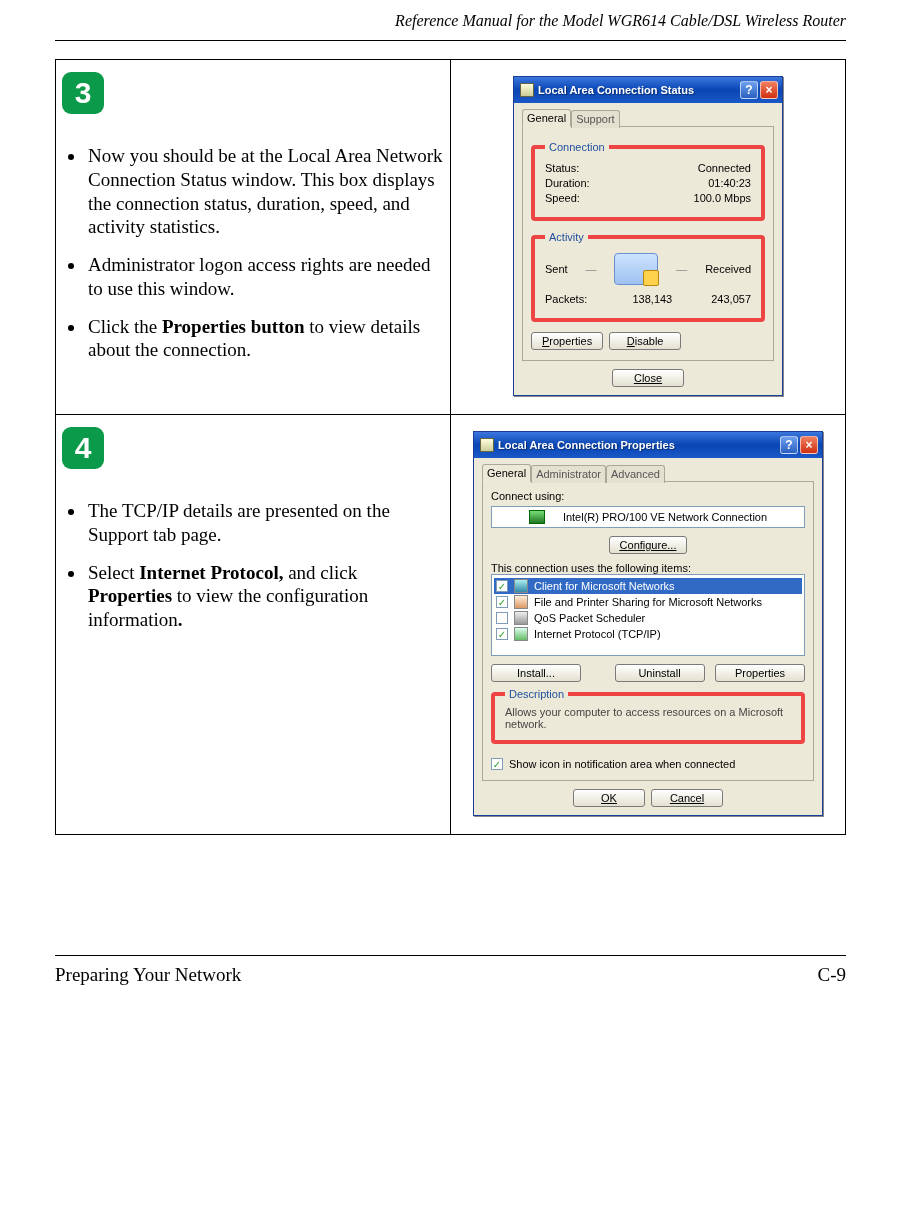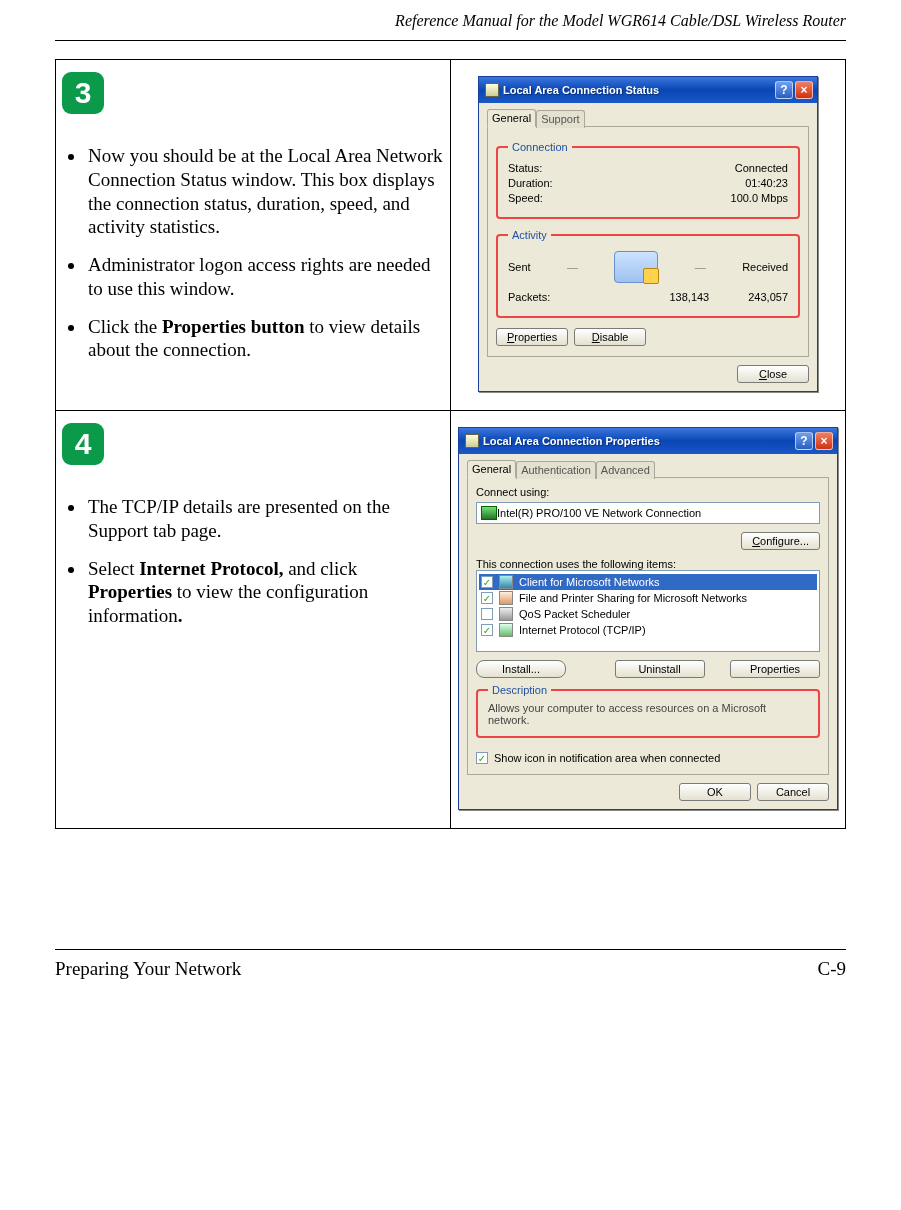--- a/index.html
+++ b/index.html
@@ -101,54 +101,54 @@
     position:relative;
   }
   .xp-tab.inactive { background:#e4e1d0; color:#555; top:1px;}
   .xp-tab.active { background:#ece9d8; border-bottom:1px solid #ece9d8; }
   .xp-tabpage {
     border:1px solid #aca899;
     background:#ece9d8;
     padding:8px 8px 10px 8px;
   }
   fieldset.xp {
-    border:2px solid #ef4444;
+    border:4px solid #ef4444;
     border-radius:4px;
     padding:6px 10px 10px 10px;
     margin:6px 0 10px 0;
   }
   fieldset.xp legend { color:#2050a0; padding:0 4px; font-size:11px;}
   .kv { display:flex; justify-content:space-between; margin:3px 0;}
   .xp-btn {
     display:inline-block;
     min-width:72px;
     padding:2px 10px;
     border:1px solid #7a7a7a;
     background:linear-gradient(to bottom,#fff,#e4e1d0);
     border-radius:3px;
     font: 11px Tahoma, Arial, sans-serif;
     text-align:center;
   }
   .underline-first::first-letter { text-decoration: underline; }
   .btn-row{ display:flex; gap:6px; align-items:center;}
-  .btn-row-right{ display:flex; gap:6px; justify-content:flex-end; margin-top:8px;}
+  .btn-row-right{ display:flex; gap:6px; justify-content:center; margin-top:8px;text-decoration:underline;}
   .listbox{
     border:1px solid #7f9db9; background:#fff; padding:3px 2px; height:82px; overflow:hidden;
   }
   .list-item{ display:flex; align-items:center; gap:6px; padding:1px 2px; font-size:11px;}
   .chk{ width:12px;height:12px; border:1px solid #7f9db9;background:#fff; display:inline-flex;align-items:center;justify-content:center;font-size:10px;color:#29a329;}
   .chk.unchecked{ color:transparent;}
   .mini-icon{ width:14px;height:14px; display:inline-block; border:1px solid #888;}
   .mi-net{ background:linear-gradient(to bottom,#aee,#38a);}
   .mi-share{ background:linear-gradient(to bottom,#fed,#d96);}
   .mi-qos{ background:linear-gradient(to bottom,#eee,#999);}
   .mi-tcp{ background:linear-gradient(to bottom,#dfe,#6b6);}
   .selected-item{ background:#316ac5; color:#fff;}
   .adapter-box{
-    border:1px solid #7f9db9;background:#fff;padding:3px 4px;display:flex;align-items:center;gap:0;margin:4px 0 8px 0;
+    border:1px solid #7f9db9;background:#fff;padding:3px 4px;display:flex;align-items:center;gap:18px;margin:4px 0 8px 0;justify-content:center;
   }
   .nic-icon{width:16px;height:14px;background:linear-gradient(to bottom,#7d7,#272);border:1px solid #060;}
   .activity-row{ display:flex; align-items:center; justify-content:space-between; margin:4px 0 8px 0;}
   .act-icon{
     width:44px;height:32px;
     background:linear-gradient(to bottom,#cde3ff,#9fc1f0);
     border:1px solid #6a8fcf;border-radius:4px;position:relative;
   }
   .act-icon::after{
     content:""; position:absolute; right:-2px;bottom:-2px;width:14px;height:14px;
@@ -178,21 +178,21 @@
         <ul class="bullets">
           <li>Now you should be at the Local Area Network Connection Status window. This box displays the connection status, duration, speed, and activity statistics.</li>
           <li>Administrator logon access rights are needed to use this window.</li>
           <li>
             <span>Click the </span><span class="bold">Properties button</span><span> to view details about the connection.</span>
           </li>
         </ul>
       </td>
       <td class="right-col">
         
-        <div class="xp-dialog" style="width:340px;">
+        <div class="xp-dialog" style="width:270px;">
           <div class="xp-titlebar">
             <span class="xp-title-icon"></span>
             <span class="xp-title-text">Local Area Connection Status</span>
             <span class="xp-title-btns">
               <span class="xp-title-btn xp-help">?</span>
               <span class="xp-title-btn xp-close">×</span>
             </span>
           </div>
           <div class="xp-body">
             <div class="xp-tabs">
@@ -250,33 +250,33 @@
         <div class="step-badge">4</div>
         <ul class="bullets">
           <li>The TCP/IP details are presented on the Support tab page.</li>
           <li>
             <span>Select </span><span class="bold">Internet Protocol,</span><span> and click </span><span class="bold">Properties</span><span> to view the configuration information</span><span class="bold">.</span>
           </li>
         </ul>
       </td>
       <td class="right-col">
         
-        <div class="xp-dialog" style="width:380px;">
+        <div class="xp-dialog" style="width:350px;">
           <div class="xp-titlebar">
             <span class="xp-title-icon"></span>
             <span class="xp-title-text">Local Area Connection Properties</span>
             <span class="xp-title-btns">
               <span class="xp-title-btn xp-help">?</span>
               <span class="xp-title-btn xp-close">×</span>
             </span>
           </div>
           <div class="xp-body">
             <div class="xp-tabs">
               <div class="xp-tab active">General</div>
-              <div class="xp-tab inactive">Authentication</div>
+              <div class="xp-tab inactive">Administrator</div>
               <div class="xp-tab inactive">Advanced</div>
             </div>
             <div class="xp-tabpage">
               <div>Connect using:</div>
               <div class="adapter-box">
                 <span class="nic-icon"></span>
                 <span>Intel(R) PRO/100 VE Network Connection</span>
               </div>
               <div class="btn-row-right" style="margin-top:0;">
                 <span class="xp-btn underline-first">Configure...</span>
@@ -298,21 +298,21 @@
                   <span class="mini-icon mi-qos"></span>
                   <span>QoS Packet Scheduler</span>
                 </div>
                 <div class="list-item">
                   <span class="chk">✓</span>
                   <span class="mini-icon mi-tcp"></span>
                   <span>Internet Protocol (TCP/IP)</span>
                 </div>
               </div>
               <div class="btn-row" style="margin-top:8px; justify-content:space-between;">
-                <span class="xp-btn" style="min-width:90px;border-radius:8px;">Install...</span>
+                <span class="xp-btn" style="min-width:90px;">Install...</span>
                 <span class="xp-btn" style="min-width:90px;margin-left:23px;">Uninstall</span>
                 <span class="xp-btn" style="min-width:90px;">Properties</span>
               </div>
               <fieldset class="xp">
                 <legend>Description</legend>
                 <div class="desc-box">Allows your computer to access resources on a Microsoft network.</div>
               </fieldset>
               <div class="show-icon-row">
                 <span class="chk">✓</span>
                 <span>Show icon in notification area when connected</span>

